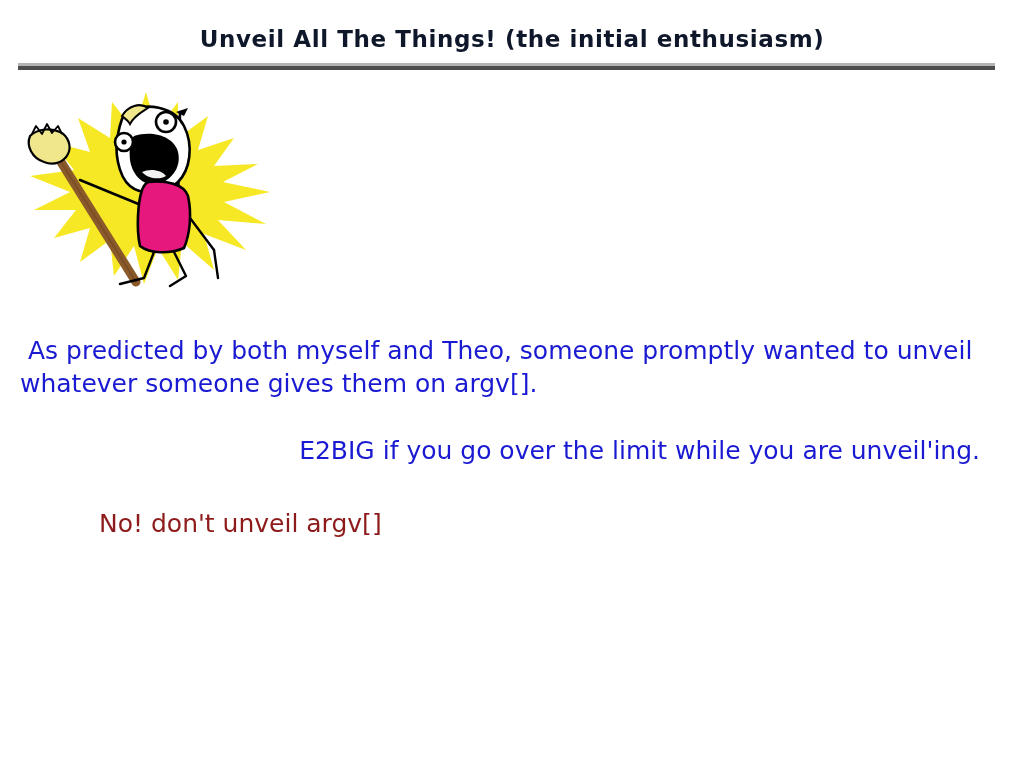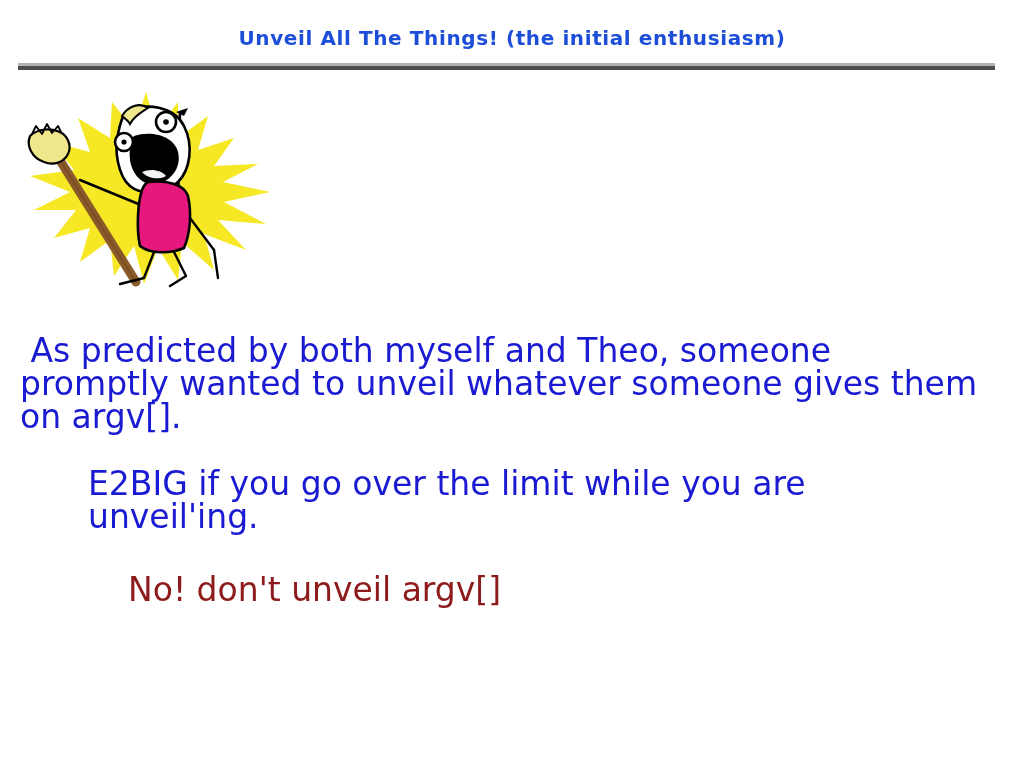--- a/index.html
+++ b/index.html
@@ -17,23 +17,23 @@
 
   
   .slide-title {
     position: absolute;
     left: 0;
     top: 26px;
     width: 1024px;
     text-align: center;
     font-family: "DejaVu Sans", sans-serif;
     font-weight: bold;
-    font-size: 20px;
+    font-size: 23px;
     letter-spacing: 0.6px;
-    color: #1d4ed8;
+    color: #0f172a;
     white-space: nowrap;
   }
 
   
   .title-rule {
     position: absolute;
     left: 18px;
     top: 63px;
     width: 977px;
     height: 7px;
@@ -69,33 +69,34 @@
 
   
   .body-text {
     position: absolute;
     left: 20px;
     top: 334px;
     width: 960px;
   }
   .para {
     font-family: "DejaVu Sans", sans-serif;
-    font-size: 33px;
+    font-size: 25px;
     line-height: 33px;
     color: #1a1ad2;
     margin: 0 0 34px 0;
     white-space: pre-wrap;
   }
   .para.indented {
     margin-left: 68px;
     margin-bottom: 40px;
+    text-align: right;
   }
   .para.warn {
     color: #8e1b1b;
-    margin-left: 108px;
+    margin-left: 79px;
     margin-bottom: 0;
   }
 </style>
 </head>
 <body>
 
 <div class="slide-title">Unveil All The Things! (the initial enthusiasm)</div>
 
 <div class="title-rule">
   <div class="rule-light"></div>

